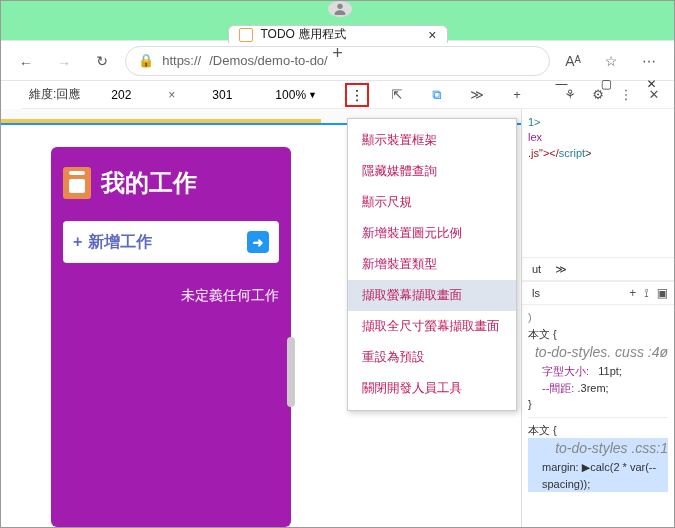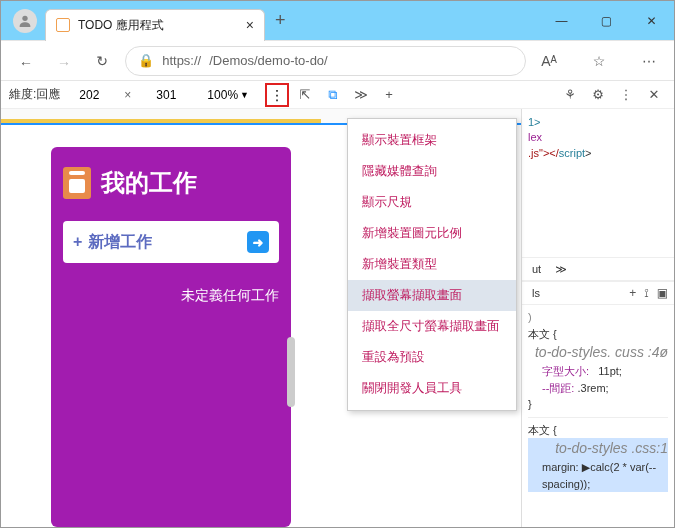--- a/index.html
+++ b/index.html
@@ -1,37 +1,37 @@
 <!DOCTYPE html>
 <html><head>
 <meta charset="utf-8">
 <style>
   * { box-sizing: border-box; margin: 0; padding: 0; font-family: "Segoe UI", "Microsoft JhengHei", sans-serif; }
   body { width: 675px; height: 528px; background: #fff; overflow: hidden; position: relative; border: 1px solid #999; }
 
   
-  .titlebar { height: 40px; display: flex; align-items: center; background: #7dd3fc; border-bottom: 1px solid #e5e5e5; }
+  .titlebar { height: 40px; display: flex; align-items: center; background: #86efac; border-bottom: 1px solid #e5e5e5; flex-direction: column; }
   .avatar { width: 24px; height: 24px; border-radius: 50%; background: #ddd; margin: 0 8px 0 12px; display:flex; align-items:center; justify-content:center; color:#777; }
   .tab { background: #fff; border: 1px solid #ccc; border-bottom: none; border-radius: 6px 6px 0 0; height: 32px; display: flex; align-items: center; padding: 0 10px; gap: 8px; min-width: 220px; margin-top: 8px; }
   .favicon { width: 14px; height: 14px; background: #fff; border:1px solid #f0a050; border-radius:2px; }
   .tab-title { font-size: 12px; color: #222; }
   .tab-close { margin-left: auto; color: #333; font-size: 14px; cursor: pointer; }
   .newtab { color:#555; font-size:18px; padding:0 10px; cursor:pointer; }
   .winctrls { margin-left: auto; display: flex; }
   .winctrls div { width: 45px; height: 40px; display: flex; align-items: center; justify-content: center; color: #333; font-size: 12px; cursor: pointer; }
 
   
   .addrbar { height: 40px; display: flex; align-items: center; gap: 8px; padding: 0 10px; border-bottom: 1px solid #e5e5e5; }
   .nav-btn { width: 30px; height: 30px; display: flex; align-items:center; justify-content:center; color:#555; cursor:pointer; font-size:14px; }
   .url-field { flex: 1; height: 30px; border: 1px solid #ddd; border-radius: 15px; display:flex; align-items:center; padding: 0 12px; gap:8px; font-size:13px; color:#666; }
   .url-field .host { color:#333; }
-  .addr-icons { display:flex; gap:20px; }
-
-  
-  .device-bar { height: 28px; display: flex; align-items: center; padding: 0 8px; font-size: 12px; gap: 4px; border-bottom:1px solid #eee; position:relative; }
+  .addr-icons { display:flex; gap:8px; }
+
+  
+  .device-bar { height: 28px; display: flex; align-items: center; padding: 0 8px; font-size: 12px; gap: 16px; border-bottom:1px solid #eee; position:relative;margin-left:20px; }
   .dim-label { color:#333; }
   .dim-input { width: 50px; height: 20px; border: 1px solid transparent; font-size:12px; padding:0 2px; text-align:center; }
   .dim-x { color:#666; padding:0 6px; }
   .zoom { display:flex; align-items:center; gap:2px; margin-left:12px; }
   .more-box { width:24px; height:24px; border:2px solid #e02020; display:flex; align-items:center; justify-content:center; margin-left:12px; cursor:pointer; font-size:14px; }
   .dev-icon { width:24px; height:24px; display:flex; align-items:center; justify-content:center; color:#555; cursor:pointer; font-size:13px; }
   .right-icons { margin-left:auto; display:flex; gap:4px; }
 
   
   .content { position: absolute; top: 108px; left: 0; right: 0; bottom: 0; }

